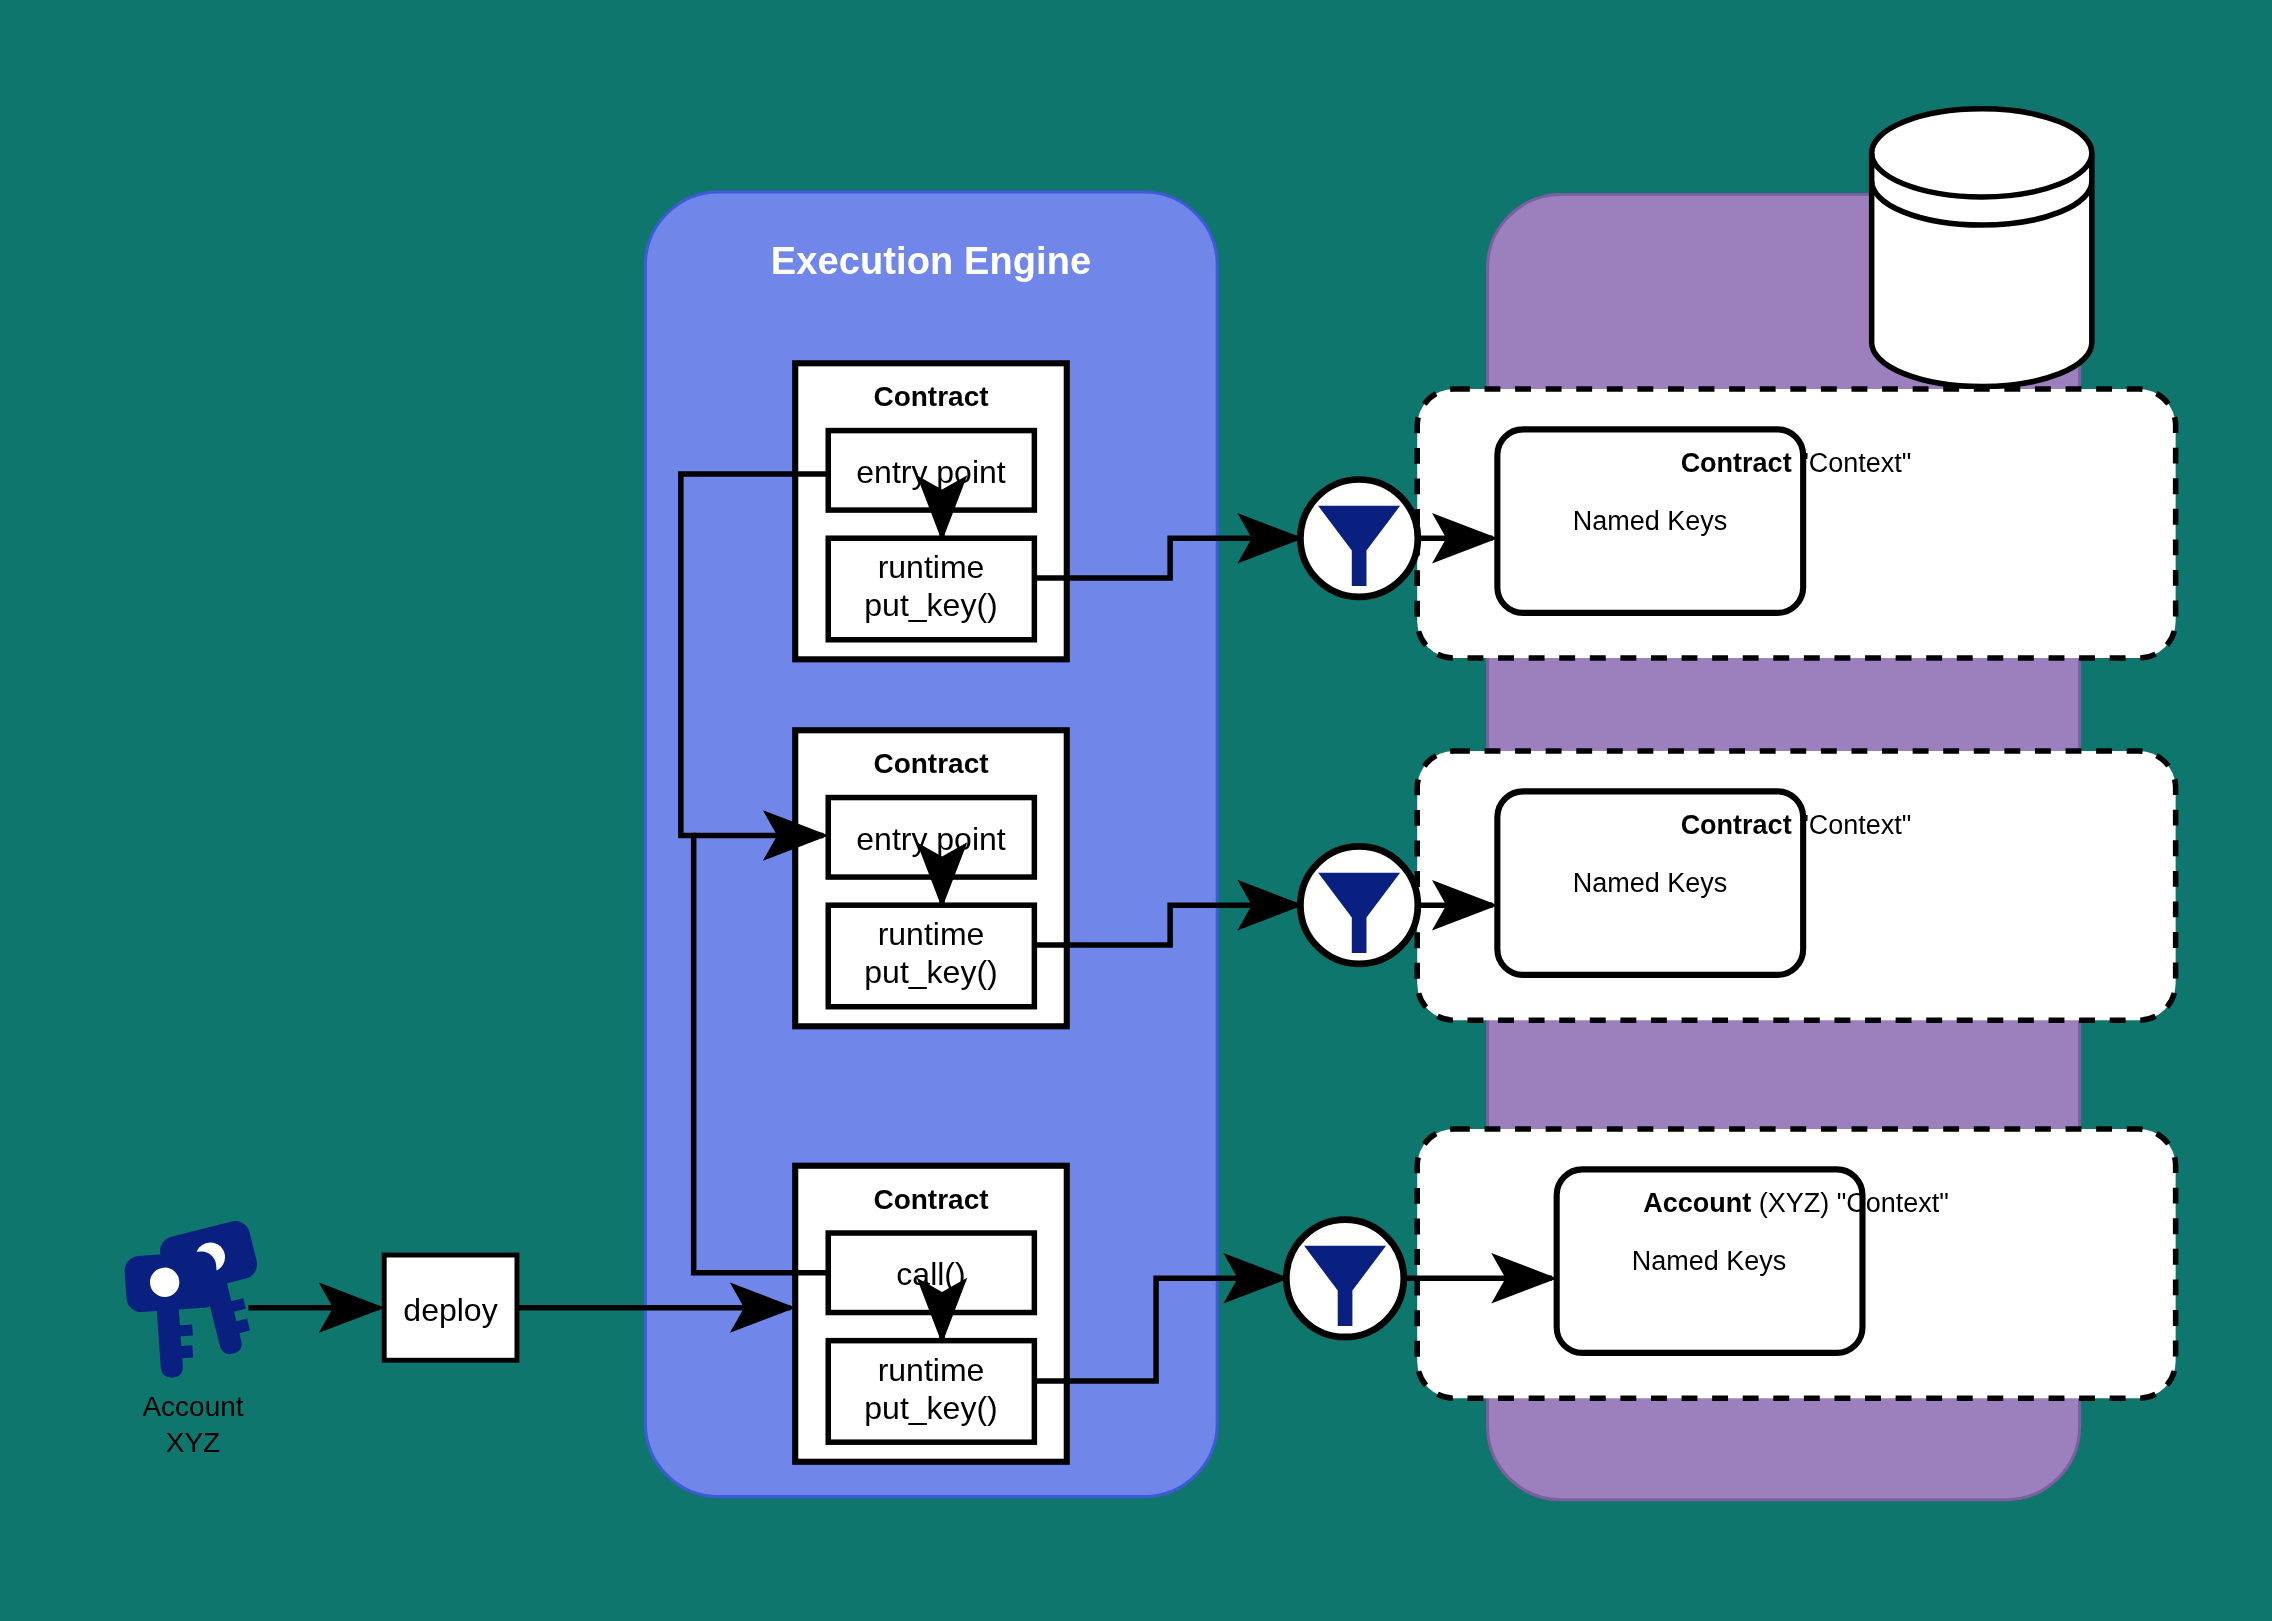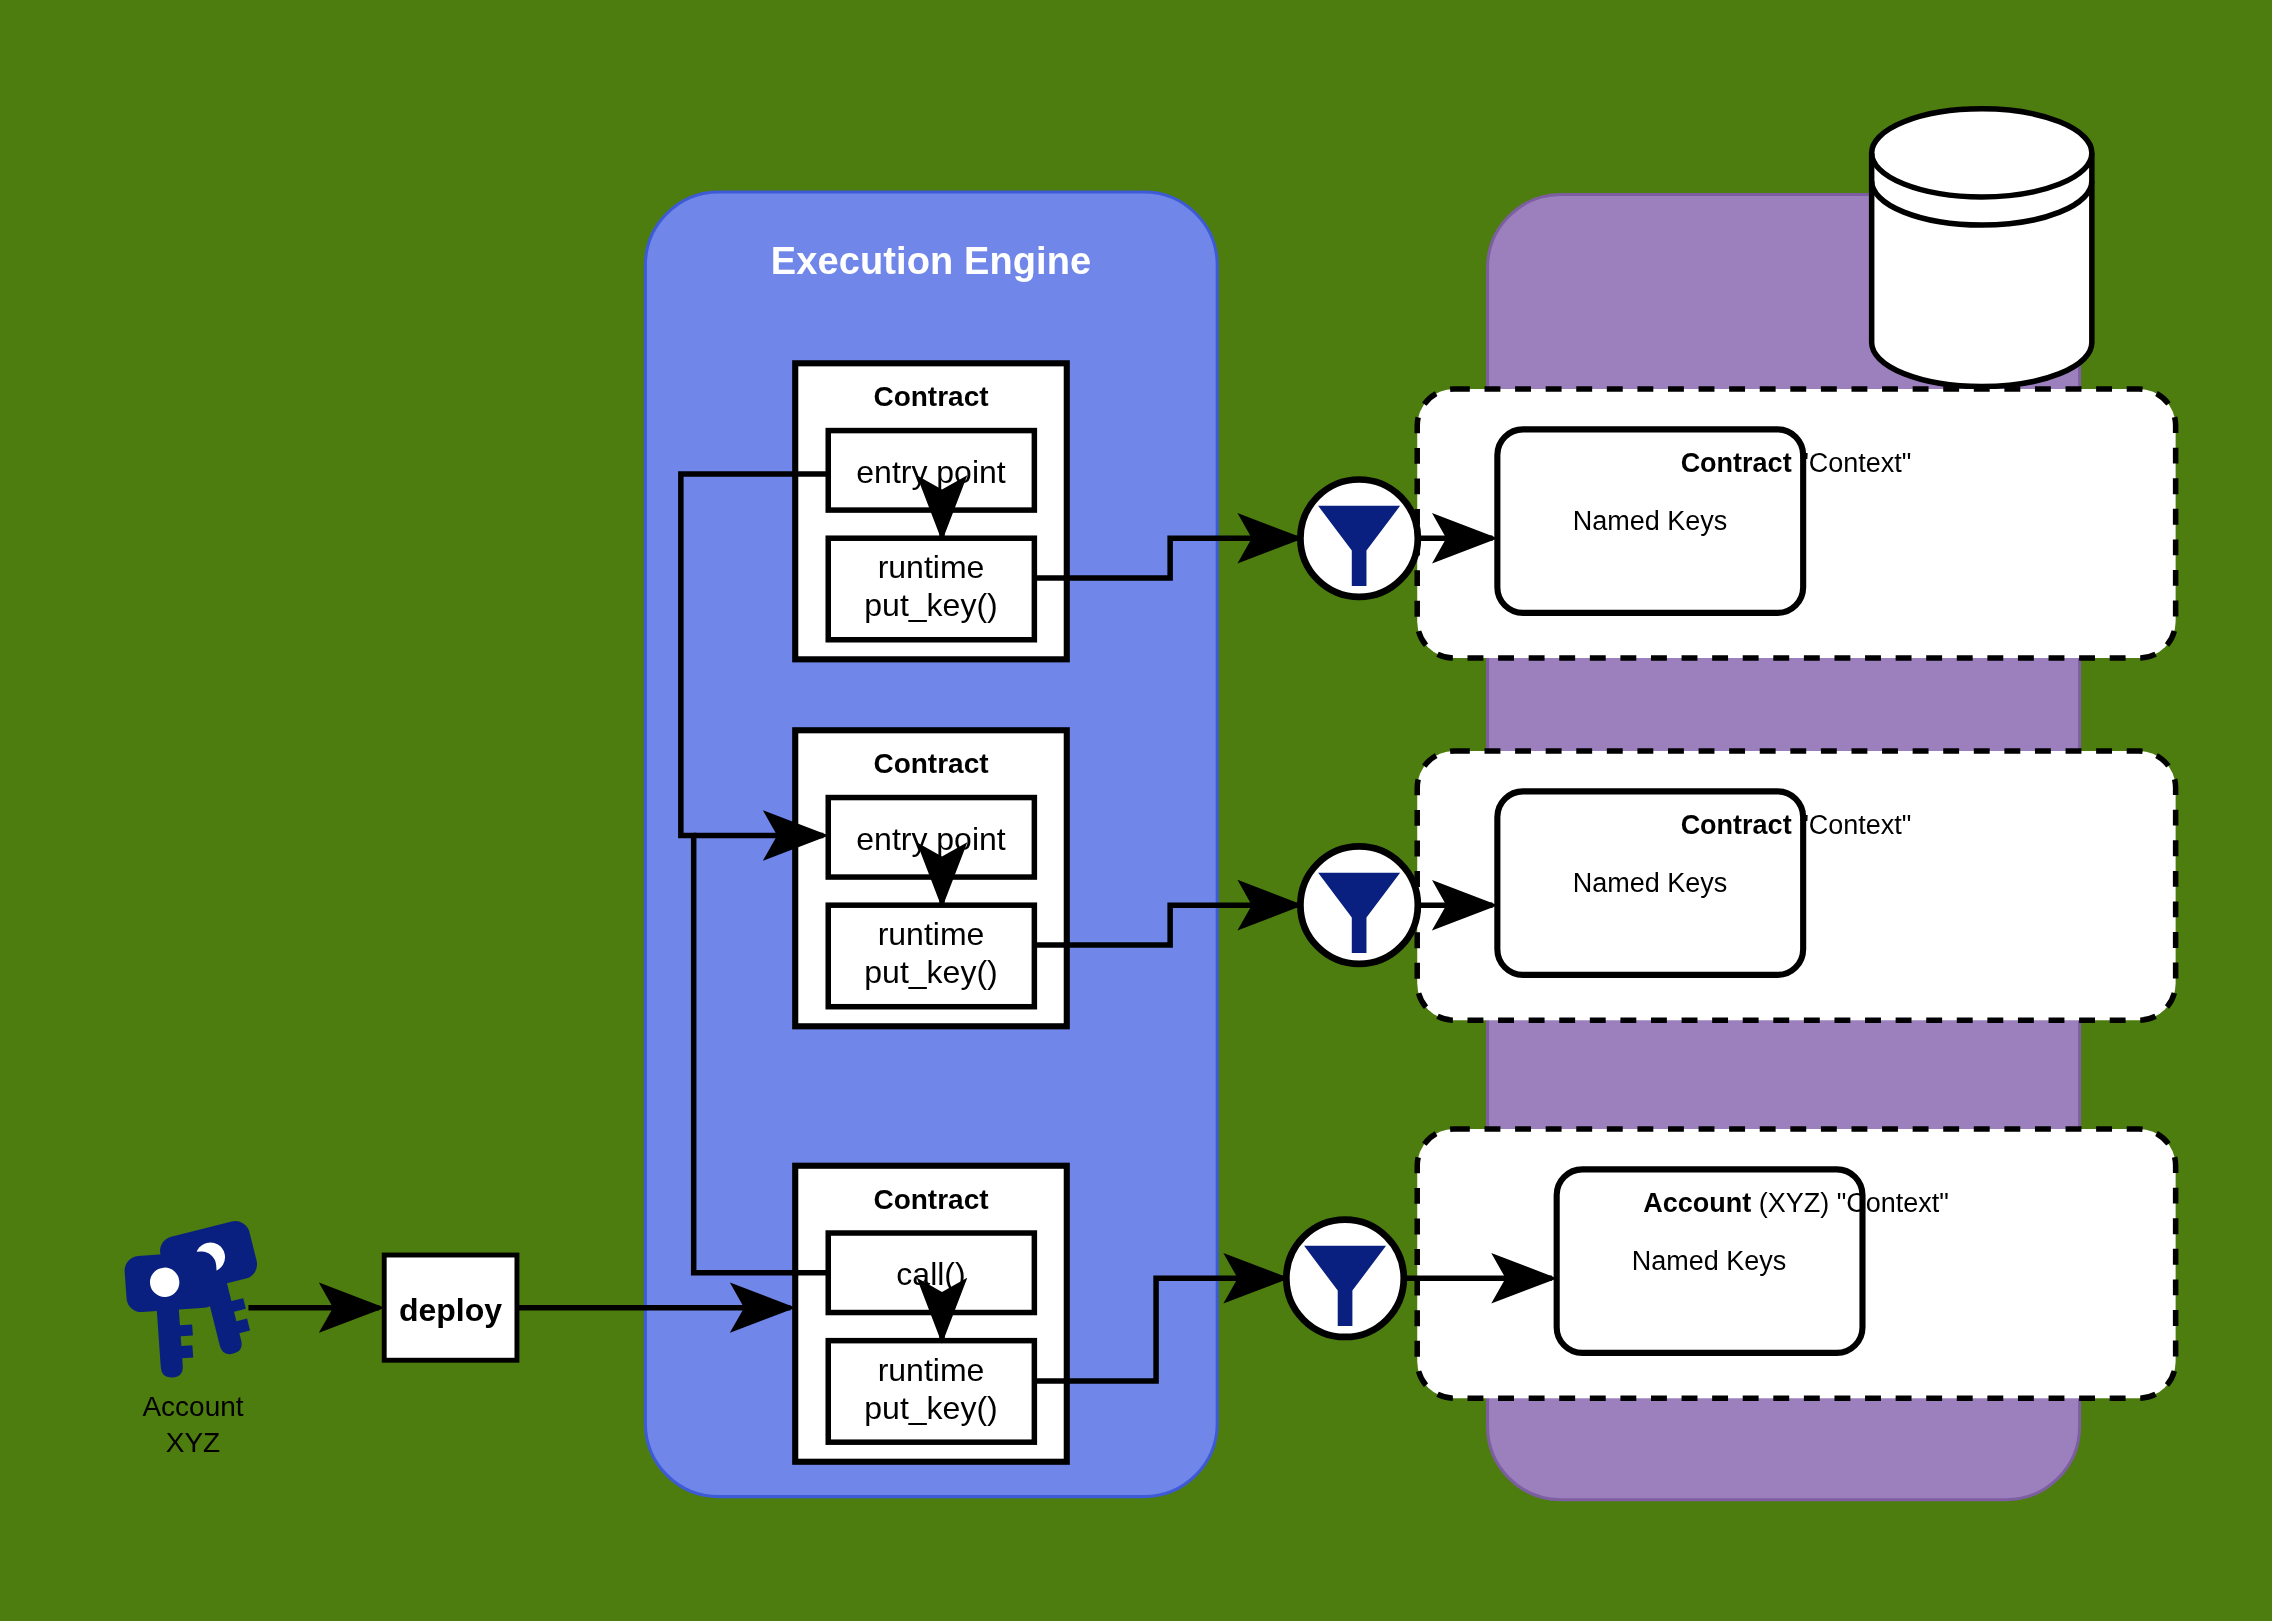--- a/index.html
+++ b/index.html
@@ -7,21 +7,21 @@
     padding: 0;
     background: #ffffff;
   }
   body {
     font-family: "Liberation Sans", sans-serif;
   }
   #stage {
     position: relative;
     width: 2273px;
     height: 1622px;
-    background: #4d7c0f;
+    background: #0f766e;
     overflow: hidden;
   }
   #stage svg.layer {
     position: absolute;
     left: 0;
     top: 0;
     width: 2273px;
     height: 1622px;
   }
   .lbl {
@@ -156,21 +156,21 @@
   <div class="lbl box-title" style="left:795px; top:747px; width:272px;">Contract</div>
   <div class="lbl box-text" style="left:828px; top:821px; width:206px;">entry point</div>
   <div class="lbl box-text" style="left:828px; top:916px; width:206px;">runtime
 put_key()</div>
 
   <div class="lbl box-title" style="left:795px; top:1183px; width:272px;">Contract</div>
   <div class="lbl box-text" style="left:828px; top:1256px; width:206px;">call()</div>
   <div class="lbl box-text" style="left:828px; top:1352px; width:206px;">runtime
 put_key()</div>
 
-  <div class="lbl box-text" style="left:384px; top:1292px; width:133px;font-weight:bold;">deploy</div>
+  <div class="lbl box-text" style="left:384px; top:1292px; width:133px;">deploy</div>
 
   <div class="lbl acct-text" style="left:92px; top:1389px; width:202px;">Account
 XYZ</div>
 
   <div class="lbl ctx-title" style="left:1417px; top:416px; width:758px;">
     <b>Contract</b><span> "Context"</span>
   </div>
   <div class="lbl ctx-title" style="left:1417px; top:778px; width:758px;">
     <b>Contract</b><span> "Context"</span>
   </div>

